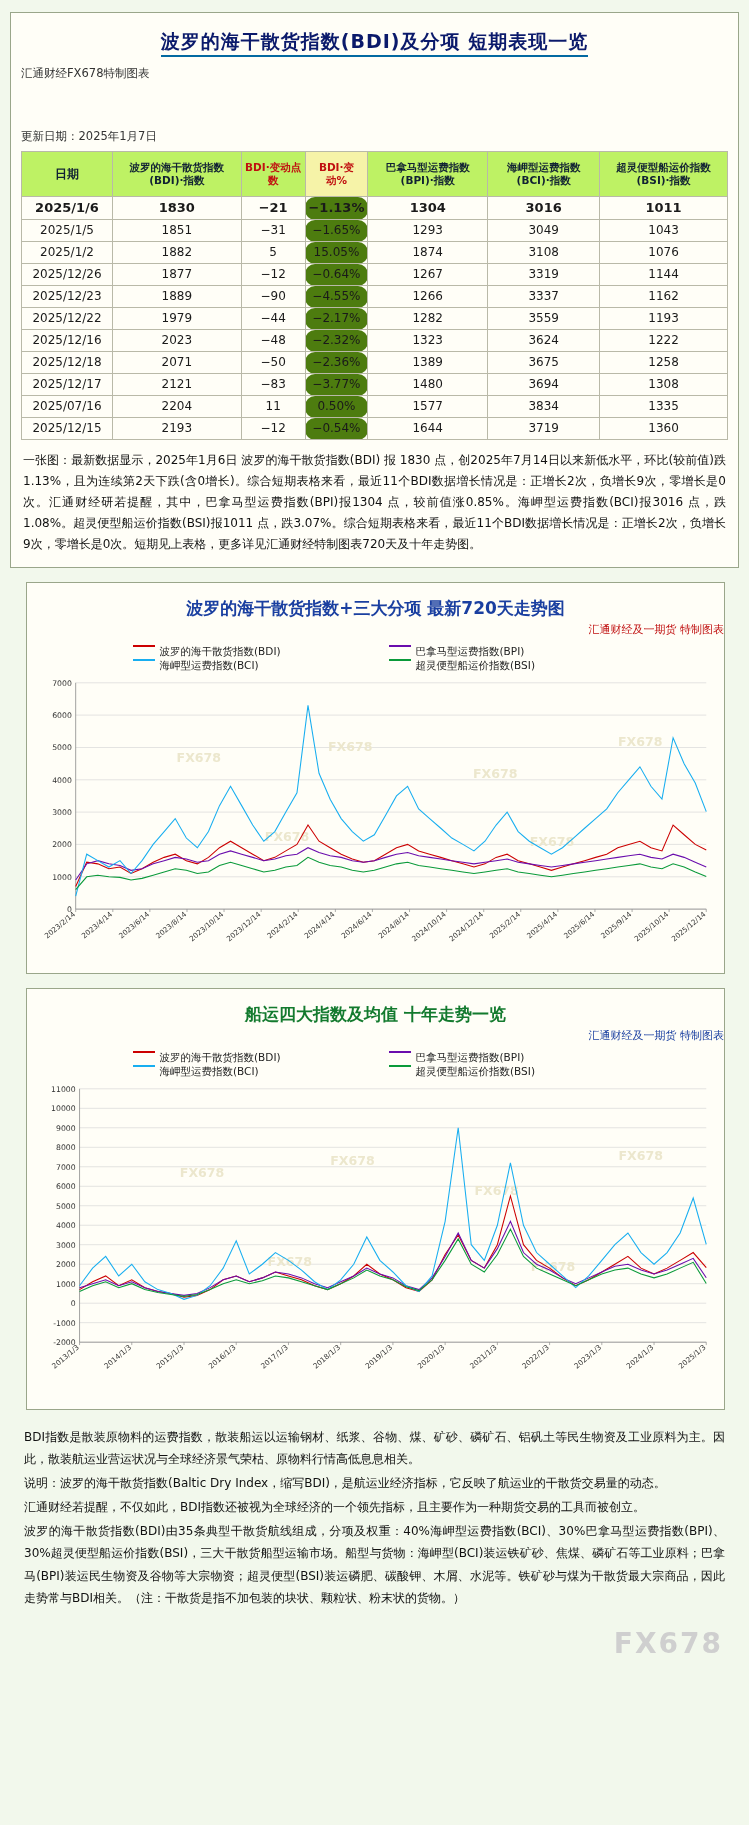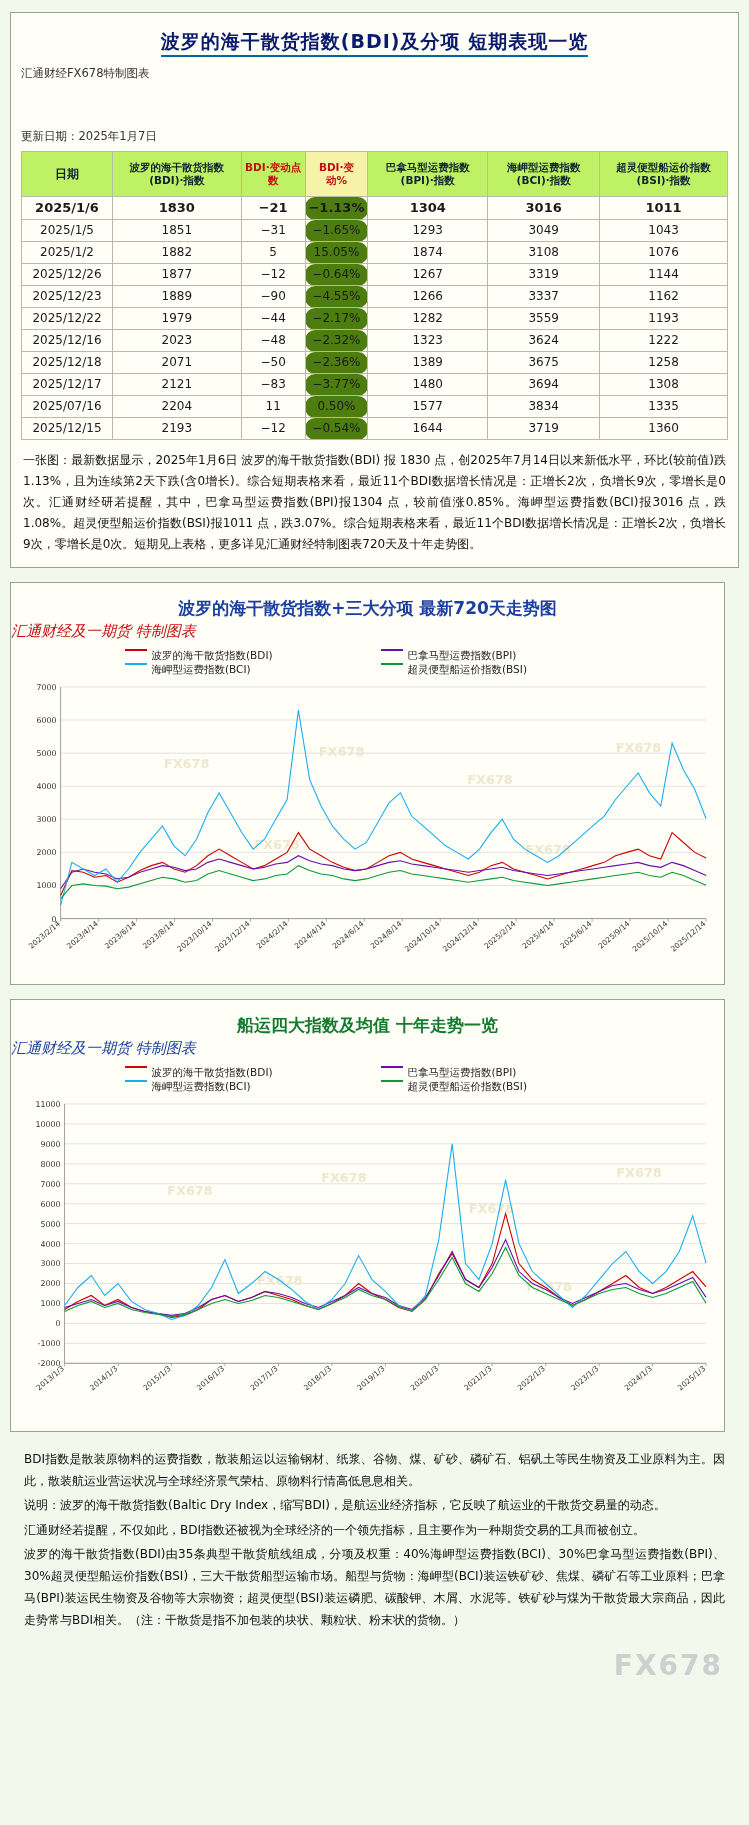--- a/index.html
+++ b/index.html
@@ -67,38 +67,37 @@
     color:#111;
     margin:10px 2px 4px 2px;
     text-align:justify;
     text-indent:0;
   }
 
   
   .chartpanel{
     background:#fffef7;
     border:1px solid #9aa68a;
-    margin:0 14px 14px 0;
+    margin:0 14px 14px 16px;
     box-sizing:border-box;
     position:relative;
   }
   .ctitle{
     text-align:center;
     font-size:17px;
     font-weight:bold;
     color:#1a3fa0;
     padding:14px 0 2px 0;
   }
   .ctitle.green{color:#137a2e;}
   .csub{
-    text-align:left;
-    font-size:15px;
+    text-align:right;
+    font-size:11px;
     color:#c01010;
     padding-bottom:6px;
-    font-style:italic;
   }
   .csub.blue{color:#1a3fa0;}
   .legend{
     display:flex;
     flex-wrap:wrap;
     justify-content:center;
     gap:0px 26px;
     font-size:10.5px;
     padding:2px 40px 4px 40px;
   }

